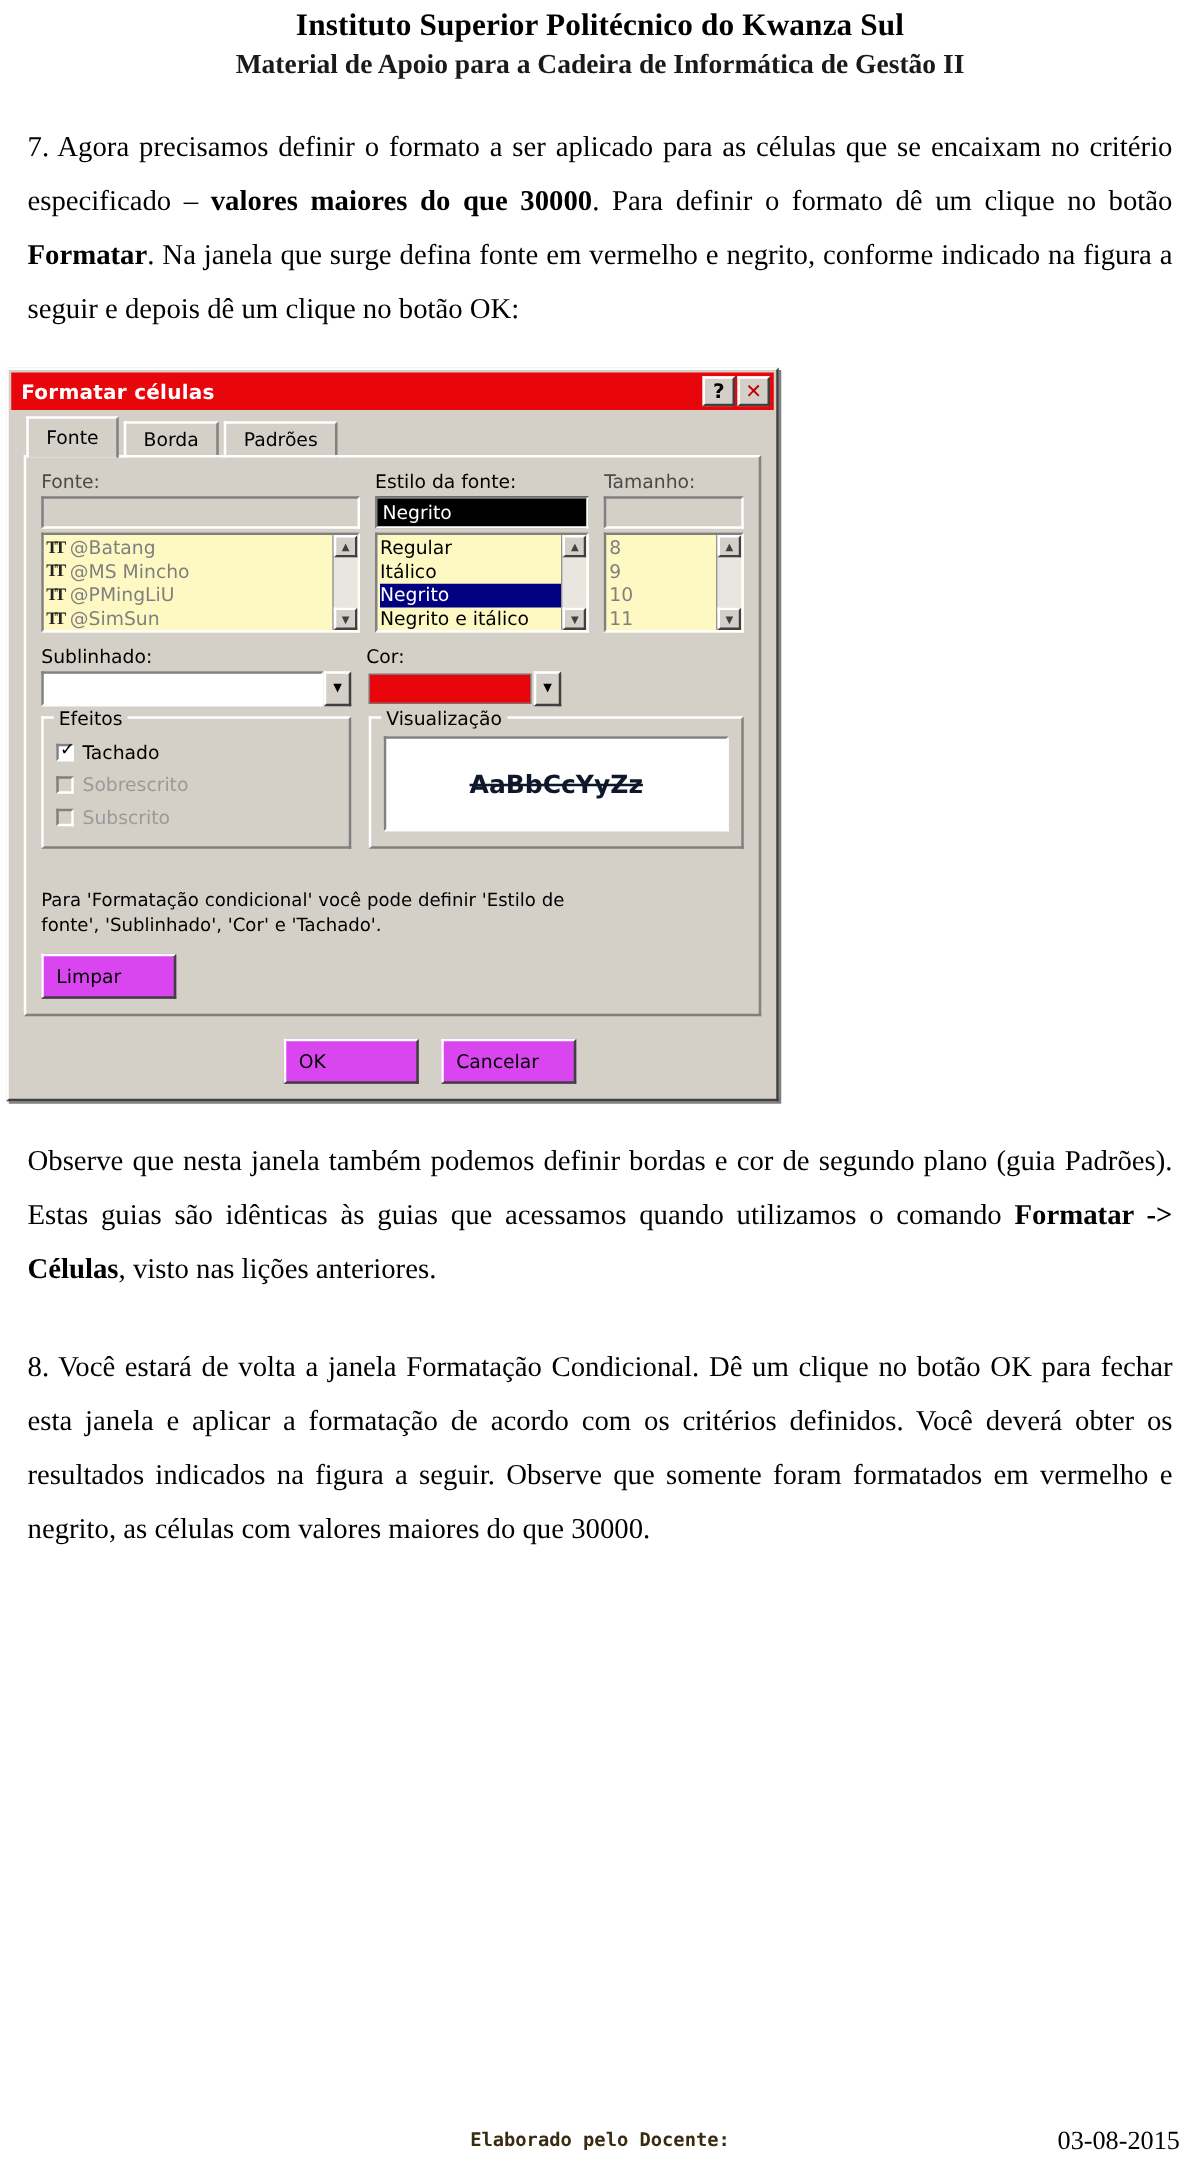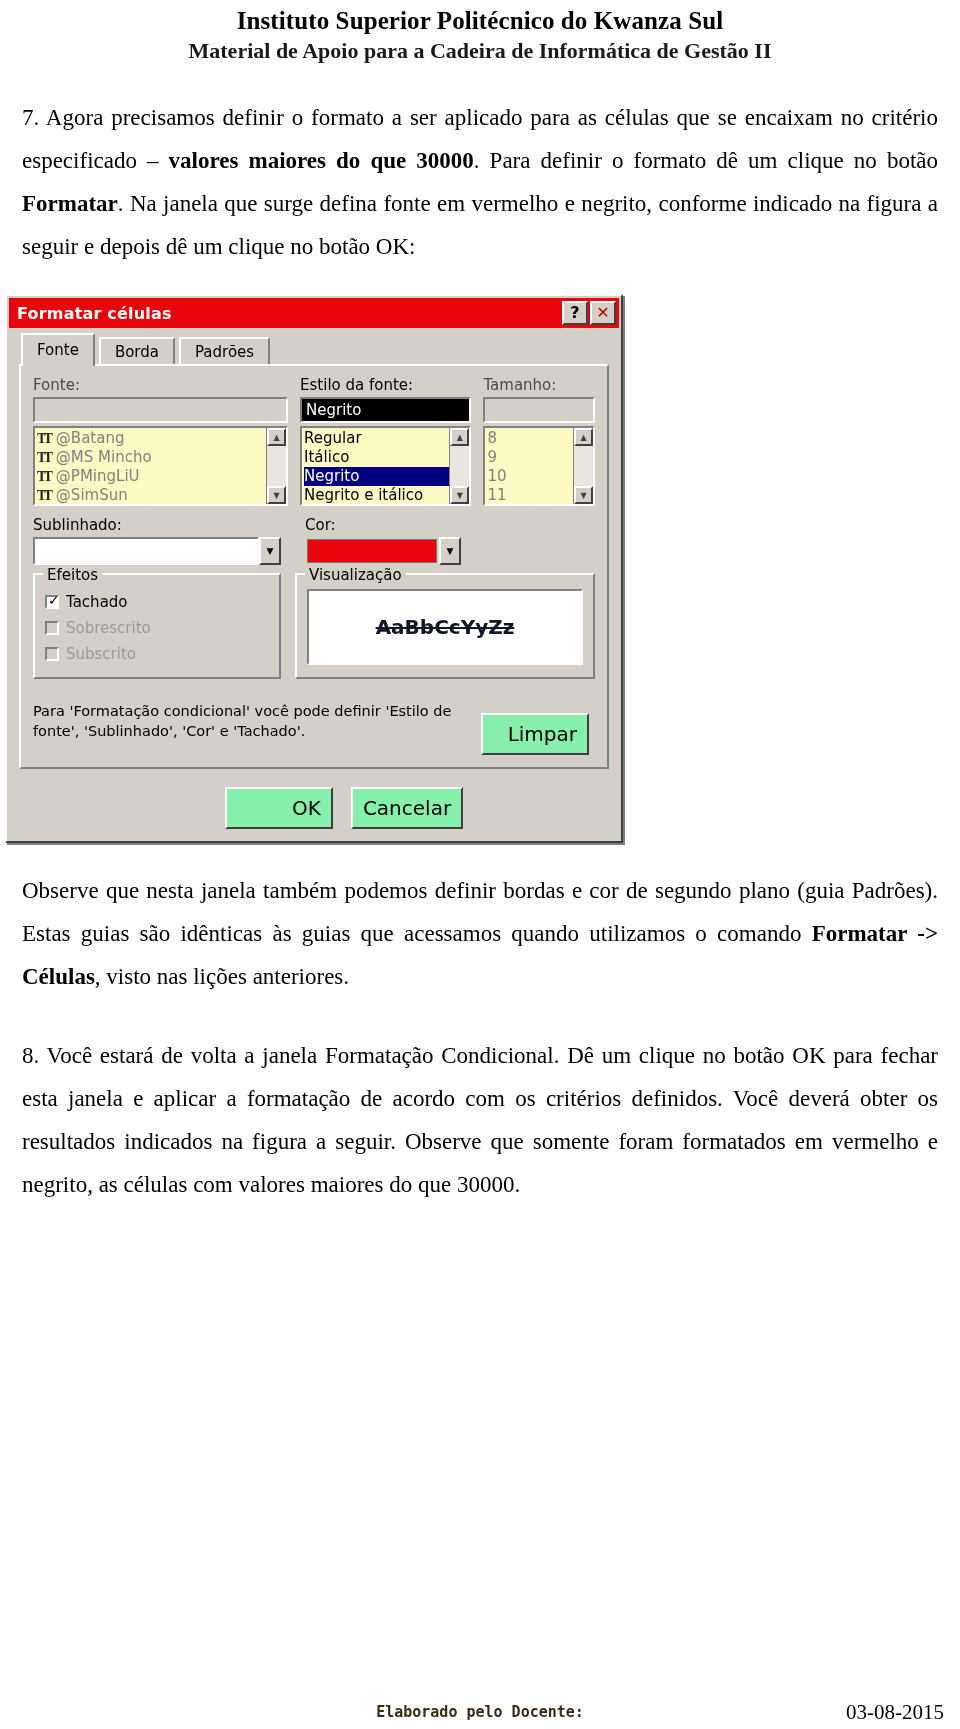--- a/index.html
+++ b/index.html
@@ -306,29 +306,29 @@
     font-family: "DejaVu Sans", sans-serif;
   }
 
   .hint {
     font-size: 14.5px;
     line-height: 20px;
     color: #000;
     font-family: "DejaVu Sans", sans-serif;
   }
   .btn {
-    background: #86efac;
+    background: #d946ef;
     border-top: 2px solid #ffffff;
     border-left: 2px solid #ffffff;
     border-right: 2px solid #404040;
     border-bottom: 2px solid #404040;
-    font-size: 20px;
+    font-size: 15px;
     color: #000;
     padding: 7px 10px;
-    text-align: right;
+    text-align: left;
     min-width: 108px;
     font-family: "DejaVu Sans", sans-serif;
   }
   .btnbar {
     display: flex;
     justify-content: center;
     gap: 18px;
     padding: 6px 0 12px 0;
     margin-left: 60px;
   }
@@ -447,21 +447,21 @@
             </div>
             <div class="sbar">
               <div class="sbtn">▲</div>
               <div class="track"></div>
               <div class="sbtn">▼</div>
             </div>
           </div>
         </div>
       </div>
 
-      <div class="row" style="gap:24px; margin-top:10px;">
+      <div class="row" style="gap:12px; margin-top:10px;">
         <div style="width:248px;">
           <div class="lbl dark">Sublinhado:</div>
           <div class="combo">
             <div class="cbody"></div>
             <div class="carrow">▼</div>
           </div>
         </div>
         <div style="width:156px;">
           <div class="lbl dark">Cor:</div>
           <div class="combo">
@@ -491,21 +491,21 @@
         </div>
 
         <div class="group" style="flex:1;">
           <div class="gtitle">Visualização</div>
           <div class="preview-area">
             <span class="preview-text">AaBbCcYyZz</span>
           </div>
         </div>
       </div>
 
-      <div class="row" style="margin-top:22px; align-items:flex-start;">
+      <div class="row" style="margin-top:32px; align-items:flex-start;flex-direction:column;">
         <div style="flex:1; padding-right:14px;">
           <div class="hint">Para 'Formatação condicional' você pode definir 'Estilo de</div>
           <div class="hint">fonte', 'Sublinhado', 'Cor' e 'Tachado'.</div>
         </div>
         <div class="btn" style="margin-top:12px; margin-right:6px;">Limpar</div>
       </div>
 
     </div>
 
     <div class="btnbar">

